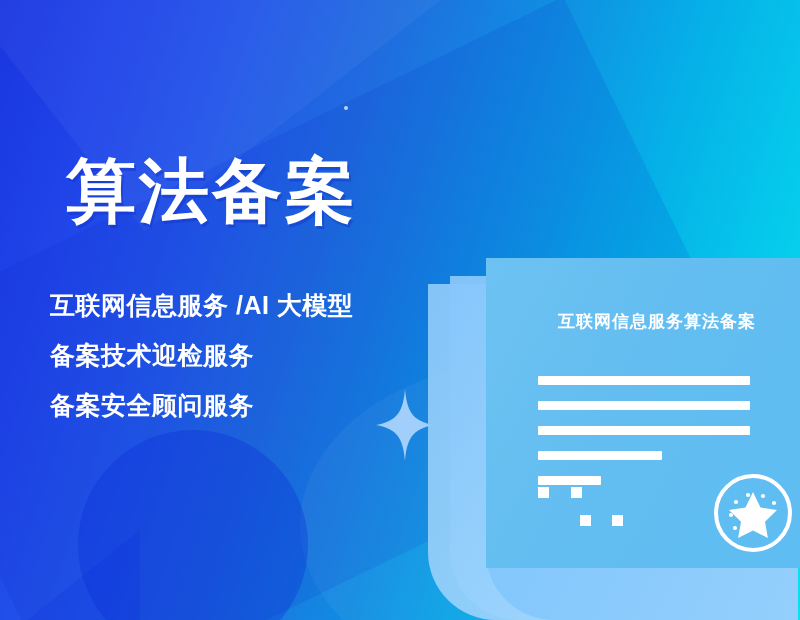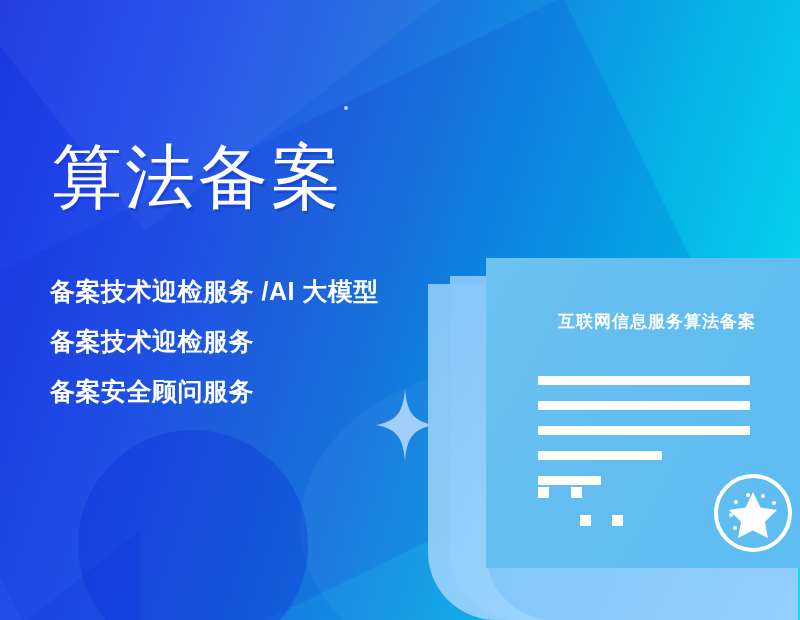--- a/index.html
+++ b/index.html
@@ -115,24 +115,24 @@
   .sparkle svg { display: block; }
 
   
   .text-block {
     position: absolute;
     left: 50px;
     top: 140px;
     width: 400px;
   }
   .headline {
-    margin: 2px;
+    margin: 16px;
     font-size: 70px;
     line-height: 1.0;
-    font-weight: normal;
+    font-weight: bold;
     color: #ffffff;
     letter-spacing: 3px;
     text-shadow: 2px 3px 0 rgba(18, 52, 200, 0.45);
   }
   .sub-list {
     margin: 0;
     padding: 0;
     list-style: none;
     margin-top: 54px;
   }
@@ -261,21 +261,21 @@
 
   <div class="sparkle">
     <svg width="58" height="72" viewBox="0 0 58 72" xmlns="http://www.w3.org/2000/svg">
       <path d="M29 0 C31 22 36 32 58 36 C36 40 31 50 29 72 C27 50 22 40 0 36 C22 32 27 22 29 0 Z" fill="#a9d2fb" opacity="0.95"></path>
     </svg>
   </div>
 
   <div class="text-block">
     <h1 class="headline">算法备案</h1>
     <ul class="sub-list">
-      <li>备案技术迎检服务 /AI 大模型</li>
+      <li>互联网信息服务 /AI 大模型</li>
       <li>备案技术迎检服务</li>
       <li>备案安全顾问服务</li>
     </ul>
   </div>
 
   <div class="doc-stack">
     <div class="doc-sheet doc-back-2"></div>
     <div class="doc-sheet doc-back-1"></div>
     <div class="doc-sheet doc-front-shadow"></div>
 

